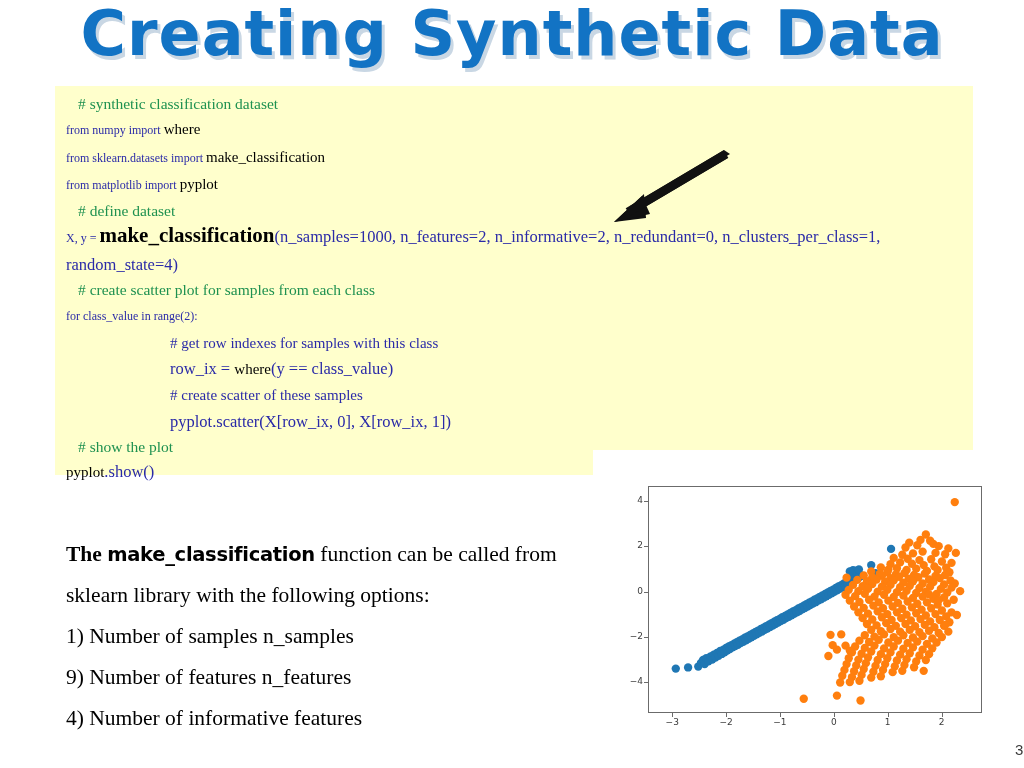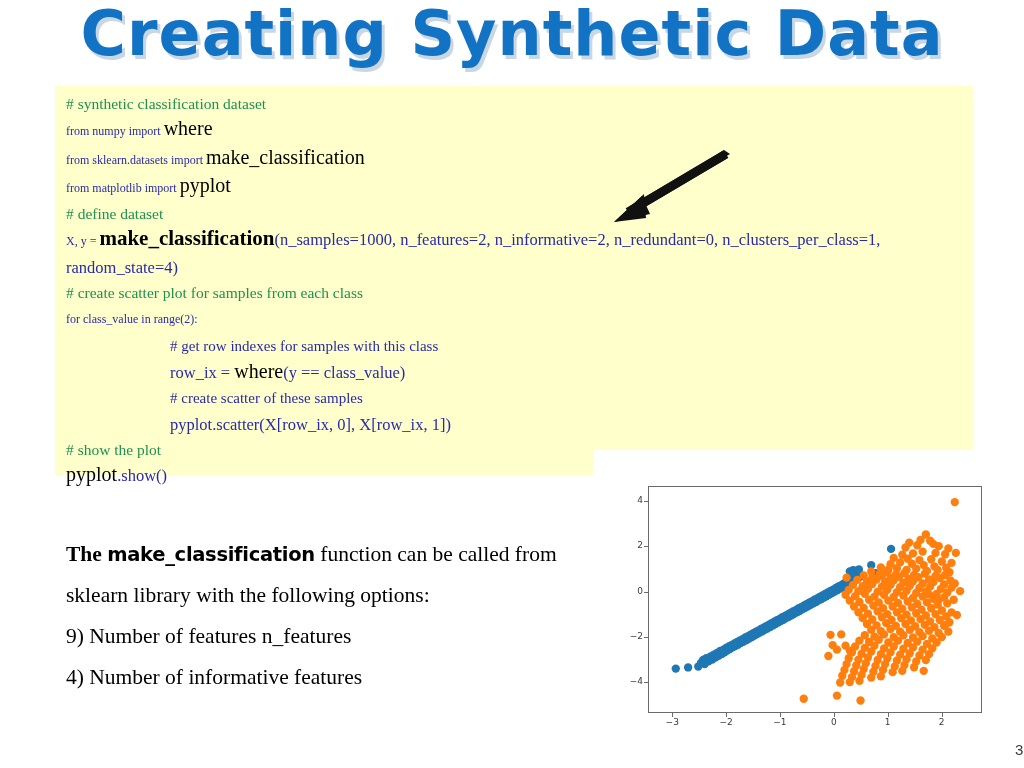--- a/index.html
+++ b/index.html
@@ -51,24 +51,24 @@
   }
   #code-block {
     position: absolute;
     left: 66px;
     top: 91px;
     width: 900px;
     line-height: 25.3px;
     white-space: pre-wrap;
   }
   .cline { display: block; }
-  .cmt      { color: #1e9150; font-size: 15.5px; }
+  .cmt      { color: #1e9150; font-size: 15.5px; margin-left: 12px; }
   .cmt-b    { color: #2a2aa8; font-size: 15px; }
   .kw       { color: #2a2aa8; font-size: 12px; }
-  .id       { color: #000000; font-size: 20px; }
+  .id       { color: #000000; font-size: 15px; }
   .id-b     { color: #000000; font-size: 21px; font-weight: bold; }
   .arg      { color: #2a2aa8; font-size: 16.5px; }
   .ind      { display: inline-block; width: 104px; }
 
   
   #annotation-arrow {
     position: absolute;
     left: 606px;
     top: 148px;
     width: 136px;
@@ -171,20 +171,21 @@
   <path d="M8 74 L38 46 L40 70 Z" fill="#111111"></path>
   <path d="M8 74 L44 66 L36 48 Z" fill="#111111"></path>
   <line x1="120" y1="6" x2="22" y2="64" stroke="#111111" stroke-width="9" stroke-linecap="butt"></line>
 </svg>
 
 <div id="body-text">
   <p style="margin:0;">
     <span class="ser-b">The</span><span> </span><span class="mono-b">make_classification</span><span> function can be called from sklearn library with the following options:</span>
   </p>
   <div id="options-list">
+      <div>1) Number of samples n_samples</div>
       <div>9) Number of features n_features</div>
       <div>4) Number of informative features</div>
     </div>
 </div>
 
 <div id="scatter-figure">
   <div id="plot-frame">
     <svg id="points-svg" viewBox="0 0 334 227" preserveAspectRatio="none">
         <g fill="#1f77b4">
           <circle cx="26.94" cy="183.19" r="4.2"></circle>

